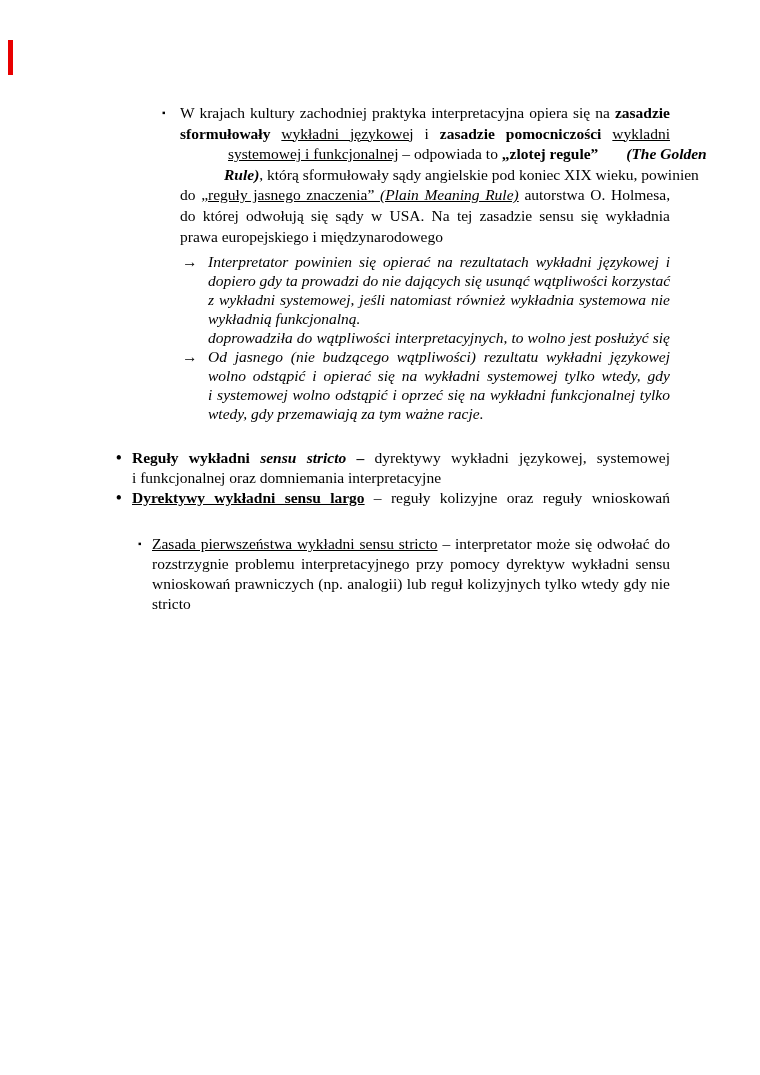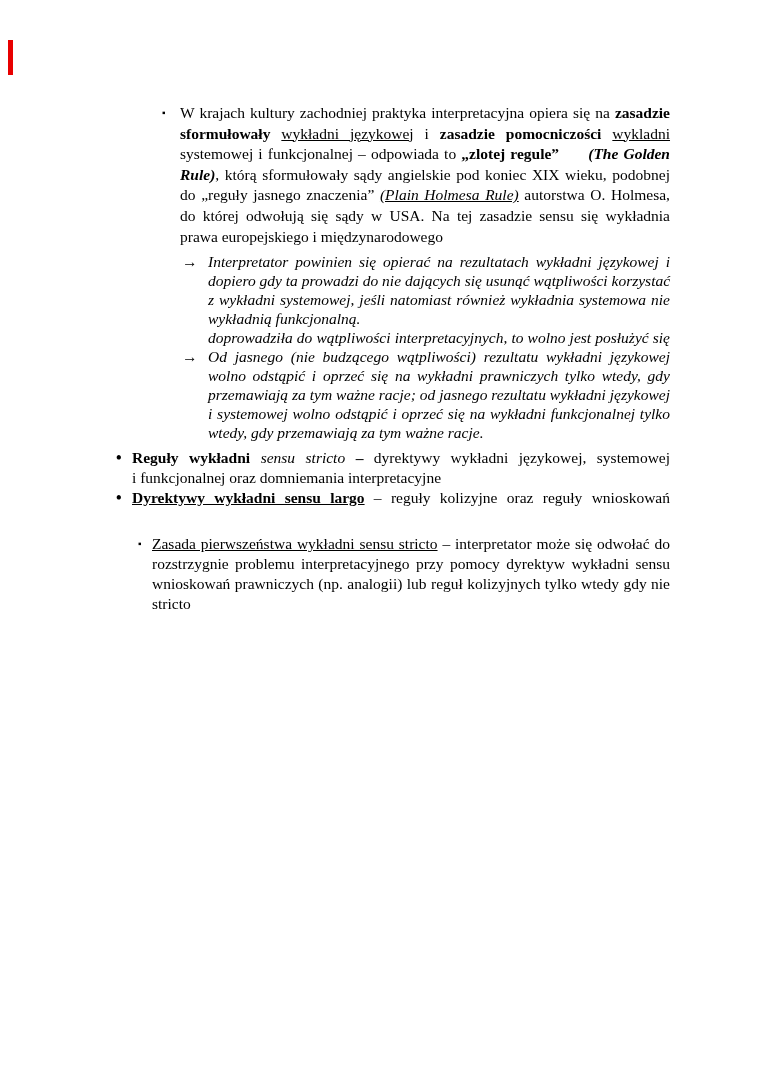--- a/index.html
+++ b/index.html
@@ -33,48 +33,47 @@
 <body>
 
 <div class="page">
 
   <div class="red-mark"></div>
 
   <div id="b1" class="block">
     <span class="marker">▪</span>
   <div class="line"><span>W krajach kultury zachodniej praktyka interpretacyjna opiera się na </span><span style="font-weight: bold;">zasadzie</span></div>
       <div class="line"><span style="font-weight: bold;">sformułowały</span><span> </span><span style="text-decoration: underline;">wykładni językowej</span><span> i </span><span style="font-weight: bold;">zasadzie pomocniczości</span><span> </span><span style="text-decoration: underline;">wykladni</span></div>
-      <div class="line"><span style="">systemowej i funkcjonalnej</span><span> – odpowiada to </span><span style="font-weight: bold;">„zlotej regule”</span><span> </span><span style="font-weight: bold; font-style: italic; margin-left: 24px;">(The Golden</span></div>
-      <div class="line"><span style="font-weight: bold; font-style: italic;">Rule)</span><span>, którą sformułowały sądy angielskie pod koniec XIX wieku, podobnej</span></div>
-      <div class="line"><span>do </span><span style="">„reguły jasnego znaczenia” </span><span style="font-style: italic; text-decoration: underline;">(Plain Holmesa Rule)</span><span> autorstwa O. Holmesa,</span></div>
+      <div class="line"><span style="text-decoration: underline; margin-left: 48px;">systemowej i funkcjonalnej</span><span> – odpowiada to </span><span style="font-weight: bold;">„zlotej regule”</span><span> </span><span style="font-weight: bold; font-style: italic; margin-left: 24px;">(The Golden</span></div>
+      <div class="line"><span style="font-weight: bold; font-style: italic; margin-left: 44px;">Rule)</span><span>, którą sformułowały sądy angielskie pod koniec XIX wieku, powinien</span></div>
+      <div class="line"><span>do </span><span style="text-decoration: underline;">„reguły jasnego znaczenia” </span><span style="font-style: italic; text-decoration: underline;">(Plain Meaning Rule)</span><span> autorstwa O. Holmesa,</span></div>
       <div class="line"><span>do której odwołują się sądy w USA. Na tej zasadzie sensu się wykładnia</span></div>
       <div class="line last"><span>prawa europejskiego i międzynarodowego</span></div>
     </div>
 
   <div id="arrow1" class="block">
     <span class="marker">→</span>
   <div class="line"><span>Interpretator powinien się opierać na rezultatach wykładni językowej i</span></div>
       <div class="line"><span>dopiero gdy ta prowadzi do nie dających się usunąć wątpliwości korzystać</span></div>
       <div class="line"><span>z wykładni systemowej, jeśli natomiast również wykładnia systemowa nie</span></div>
       <div class="line last"><span>wykładnią funkcjonalną.</span></div>
       <div class="line"><span>doprowadziła do wątpliwości interpretacyjnych, to wolno jest posłużyć się</span></div>
     </div>
 
   <div id="arrow2" class="block">
     <span class="marker">→</span>
   <div class="line"><span>Od jasnego (nie budzącego wątpliwości) rezultatu wykładni językowej</span></div>
-      <div class="line"><span>wolno odstąpić i oprzeć się na wykładni prawniczych tylko wtedy, gdy</span></div>
-      <div class="line"><span>przemawiają za tym ważne racje; od jasnego rezultatu wykładni językowej</span></div>
+      <div class="line"><span>wolno odstąpić i opierać się na wykładni systemowej tylko wtedy, gdy</span></div>
       <div class="line"><span>i systemowej wolno odstąpić i oprzeć się na wykładni funkcjonalnej tylko</span></div>
       <div class="line last"><span>wtedy, gdy przemawiają za tym ważne racje.</span></div>
     </div>
 
   <div id="roundA" class="block">
     <span class="marker">•</span>
-  <div class="line"><span style="font-weight: bold;">Reguły wykładni </span><span style="font-weight: normal; font-style: italic;">sensu stricto</span><span style="font-weight: bold;"> – </span><span>dyrektywy wykładni językowej, systemowej</span></div>
+  <div class="line"><span style="font-weight: bold;">Reguły wykładni </span><span style="font-weight: bold; font-style: italic;">sensu stricto</span><span style="font-weight: bold;"> – </span><span>dyrektywy wykładni językowej, systemowej</span></div>
       <div class="line last"><span>i funkcjonalnej oraz domniemania interpretacyjne</span></div>
     </div>
 
   <div id="roundB" class="block">
     <span class="marker">•</span>
   <div class="line"><span style="font-weight: bold; text-decoration: underline;">Dyrektywy wykładni sensu largo</span><span> – reguły kolizyjne oraz reguły wnioskowań</span></div>
     </div>
 
   <div id="b2" class="block">
     <span class="marker">▪</span>

